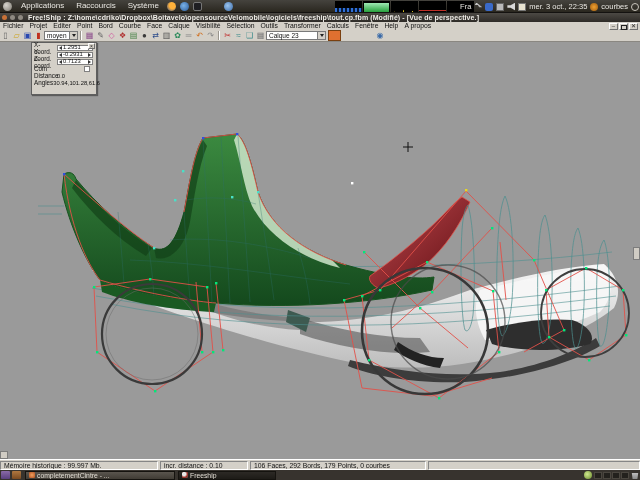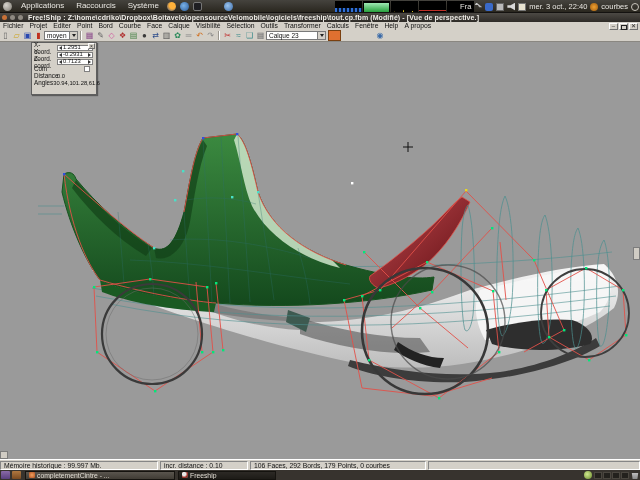--- a/index.html
+++ b/index.html
@@ -146,21 +146,21 @@
         </span>
       <span class="mcell"></span>
     </div>
     <div class="panel-right">
       <span>Fra</span>
       <span class="tiny-ic net-arr"></span>
       <span class="tiny-ic bt"></span>
       <span class="tiny-ic disp"></span>
       <span class="tiny-ic vol"></span>
       <span class="tiny-ic mail"></span>
-      <span>mer.  3 oct., 22:40</span>
+      <span>mer.  3 oct., 22:35</span>
       <span class="badge"></span>
       <span>courbes</span>
       <span class="pwr"></span>
     </div>
   </div>
 
   <div class="titlebar">
     <span class="wbtn wb1"></span>
     <span class="wbtn wb2"></span>
     <span class="wbtn wb3"></span>

